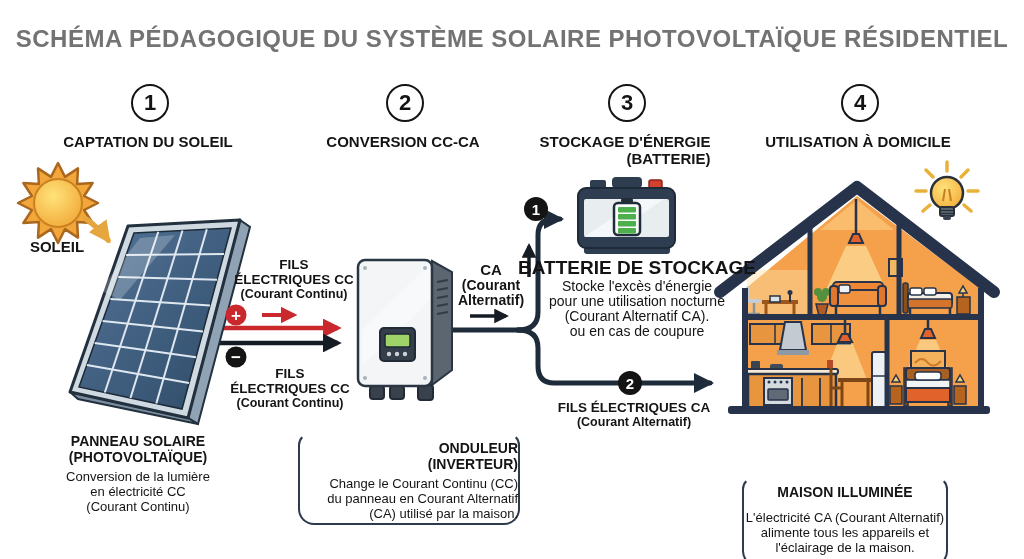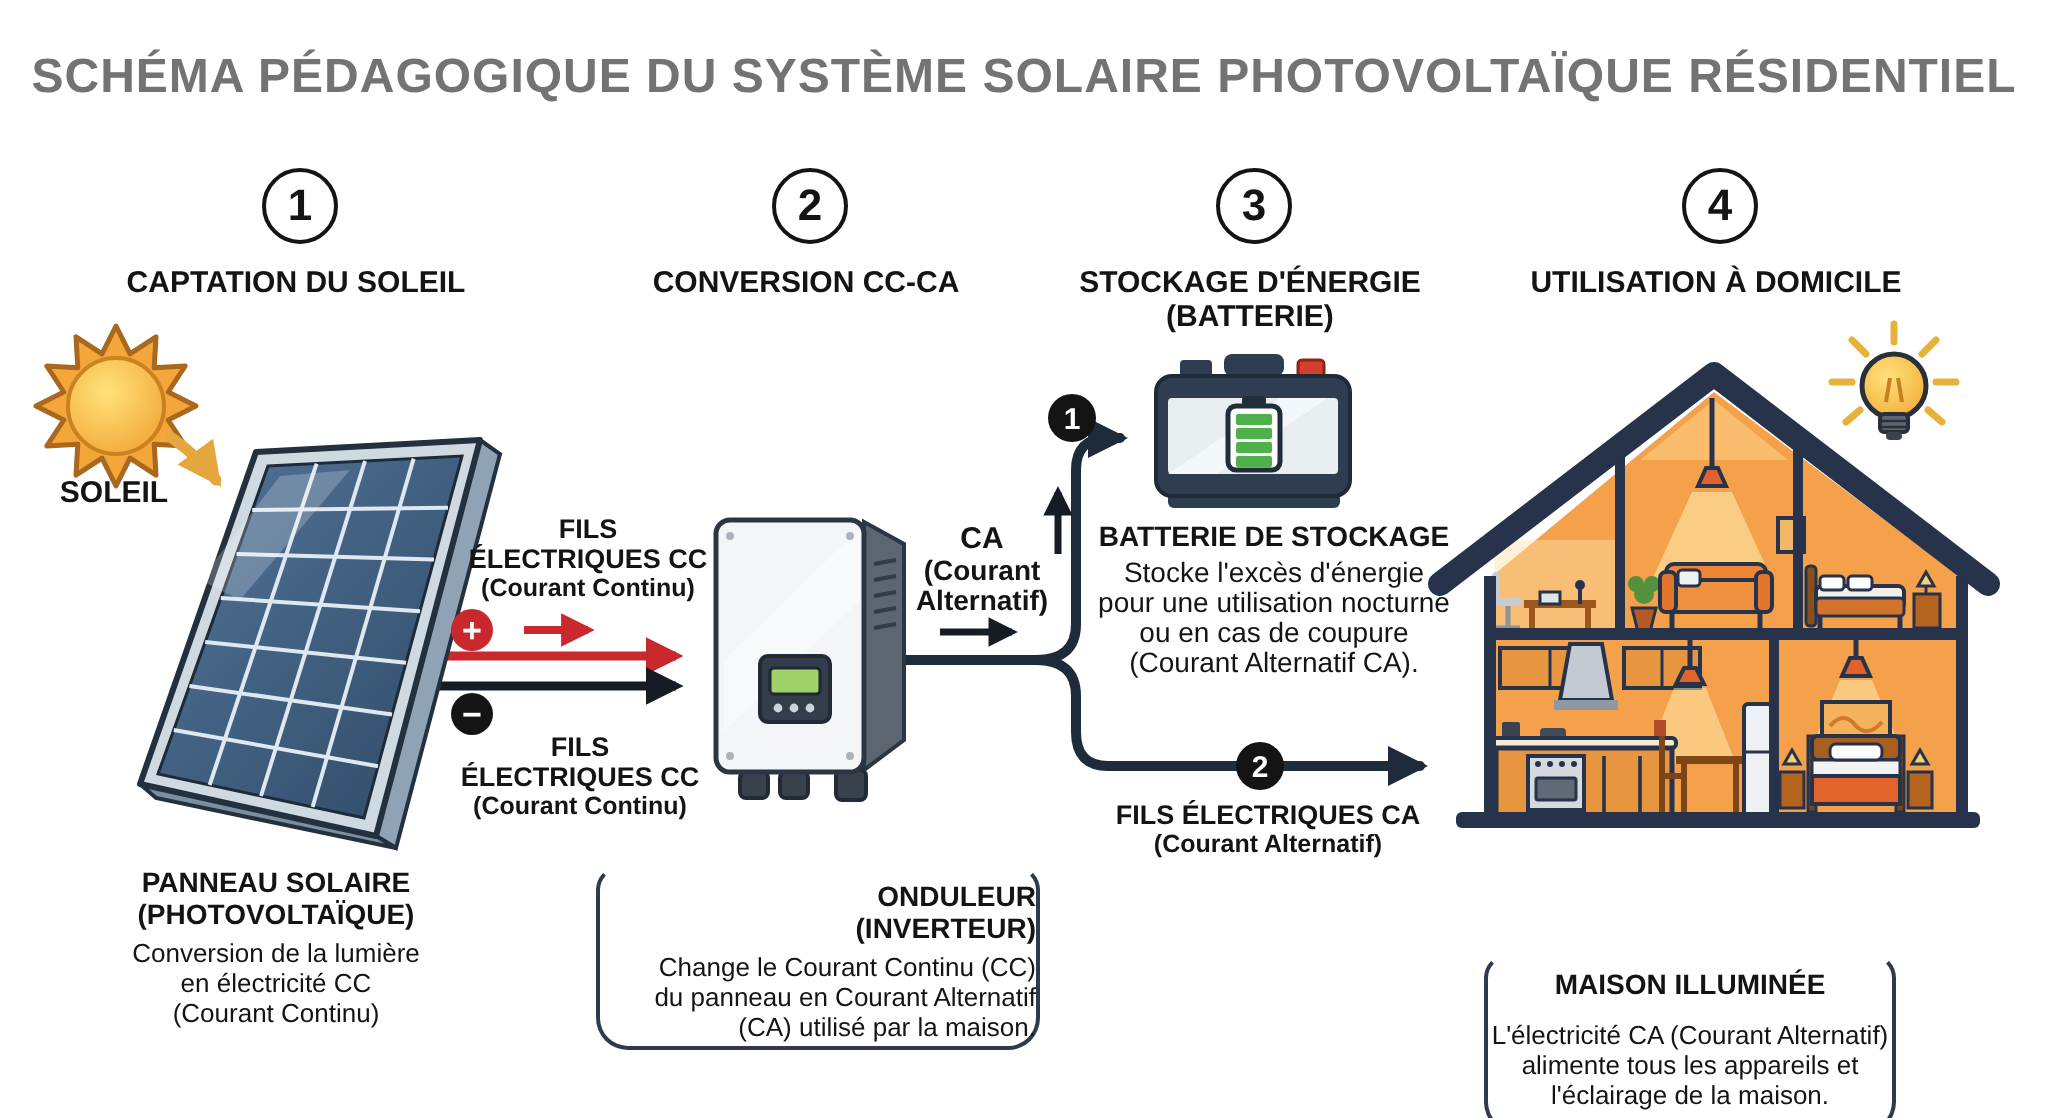--- a/index.html
+++ b/index.html
@@ -8,21 +8,21 @@
   .abs{position:absolute;}
   .ctr{transform:translateX(-50%);text-align:center;white-space:nowrap;}
   .title{font-size:24px;font-weight:bold;letter-spacing:.5px;color:#737373;}
   .step-circle{width:34px;height:34px;border:2.5px solid #141414;border-radius:50%;background:#fff;
                display:flex;align-items:center;justify-content:center;font-size:22px;font-weight:bold;}
   .step-label{font-size:15px;font-weight:bold;line-height:17px;}
   .lbl-b14{font-size:13.5px;font-weight:bold;line-height:15px;}
   .lbl-b15{font-size:15px;font-weight:bold;line-height:16px;}
   .lbl-s12{font-size:12.5px;font-weight:600;line-height:14px;}
   .lbl-r13{font-size:14px;font-weight:400;line-height:15px;}
-  .bat-title{font-size:14px;font-weight:bold;line-height:16px;}
+  .bat-title{font-size:19px;font-weight:bold;line-height:16px;}
   .bracket-box{border:2.5px solid #2e3b4e;border-top-color:transparent;
                border-radius:12px 12px 16px 16px;box-sizing:border-box;text-align:center;padding-top:5px;}
   .bb-title{font-size:14px;font-weight:bold;line-height:16px;}
   .bb-desc{font-size:13px;font-weight:400;line-height:15px;margin-top:4px;}
   .soleil{font-size:15px;font-weight:bold;}
   svg{display:block;}
 </style>
 </head>
 <body>
 
@@ -284,21 +284,21 @@
   </div>
   <div class="abs step-circle" style="left:608px;top:84px;">
     <span>3</span>
   </div>
   <div class="abs step-circle" style="left:841px;top:84px;">
     <span>4</span>
   </div>
 
   <div class="abs ctr step-label" style="left:148px;top:133px;">CAPTATION DU SOLEIL</div>
   <div class="abs ctr step-label" style="left:403px;top:133px;text-align:right;">CONVERSION CC-CA</div>
-  <div class="abs ctr step-label" style="left:625px;top:133px;">
+  <div class="abs ctr step-label" style="left:625px;top:133px;text-align:right;">
     <div>STOCKAGE D'ÉNERGIE</div>
     <div>(BATTERIE)</div>
   </div>
   <div class="abs ctr step-label" style="left:858px;top:133px;">UTILISATION À DOMICILE</div>
 
   <div class="abs ctr soleil" style="left:57px;top:238px;text-align:right;">SOLEIL</div>
 
   <div class="abs ctr" style="left:294px;top:257px;">
     <div class="lbl-b14">FILS</div>
     <div class="lbl-b14">ÉLECTRIQUES CC</div>
@@ -313,22 +313,22 @@
   <div class="abs ctr" style="left:491px;top:262px;">
     <div class="lbl-b15">CA</div>
     <div class="lbl-r13" style="font-weight:600;">(Courant</div>
     <div class="lbl-r13" style="font-weight:600;">Alternatif)</div>
   </div>
 
   <div class="abs ctr bat-title" style="left:637px;top:260px;">BATTERIE DE STOCKAGE</div>
   <div class="abs ctr" style="left:637px;top:279px;">
     <div class="lbl-r13">Stocke l'excès d'énergie</div>
     <div class="lbl-r13">pour une utilisation nocturne</div>
+    <div class="lbl-r13">(Courant Alternatif CA).</div>
     <div class="lbl-r13">ou en cas de coupure</div>
-    <div class="lbl-r13">(Courant Alternatif CA).</div>
   </div>
 
   <div class="abs ctr" style="left:634px;top:400px;">
     <div class="lbl-b14">FILS ÉLECTRIQUES CA</div>
     <div class="lbl-s12">(Courant Alternatif)</div>
   </div>
 
   <div class="abs ctr" style="left:138px;top:433px;">
     <div class="bb-title">PANNEAU SOLAIRE</div>
     <div class="bb-title">(PHOTOVOLTAÏQUE)</div>

